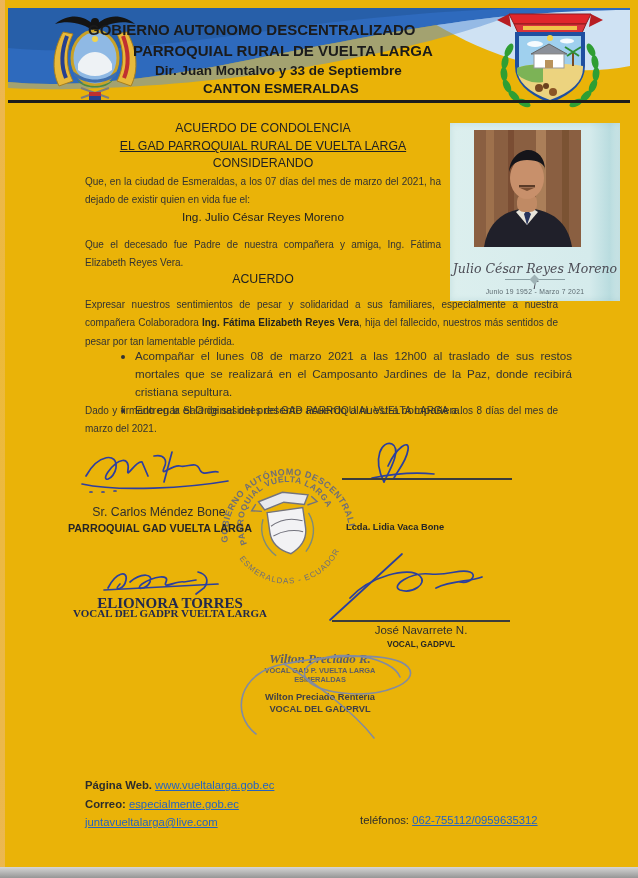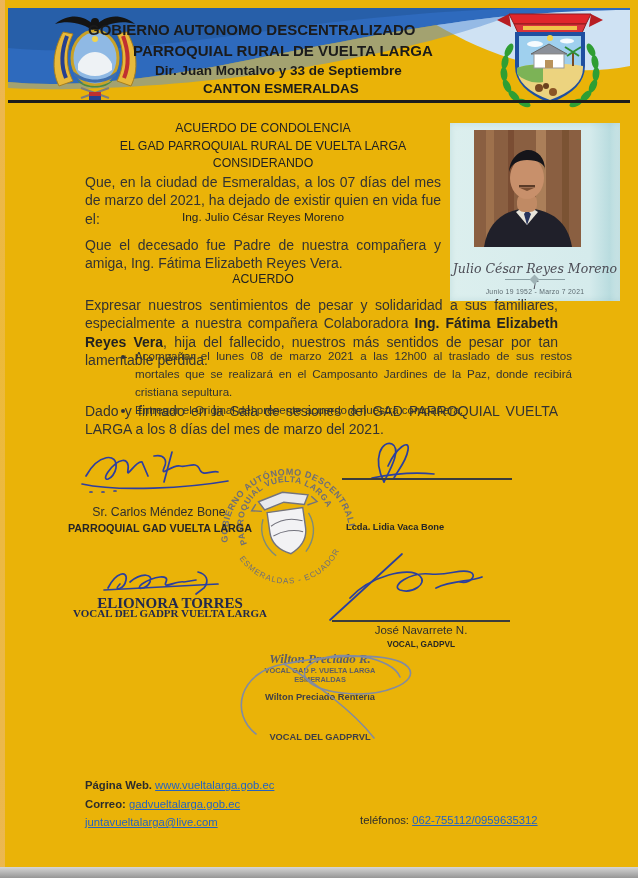--- a/index.html
+++ b/index.html
@@ -3,21 +3,21 @@
 <meta charset="utf-8">
 <style>
   html,body{margin:0;padding:0;background:#e8e8e8;}
   .page{position:relative;width:638px;height:878px;background:#eab308;overflow:hidden;
         font-family:"Liberation Sans",sans-serif;color:#2e2e2e;}
   .abs{position:absolute;}
   
   .hdr-line{font-weight:bold;color:#1b1b1b;white-space:nowrap;}
   .hdr-rule{position:absolute;left:8px;top:100px;width:622px;height:3px;background:#1d1d1d;}
   
-  .para{font-size:14px;line-height:18.4px;text-align:justify;color:#333;}
+  .para{font-size:10px;line-height:18.4px;text-align:justify;color:#333;}
   .h-center{font-weight:normal;text-align:center;color:#222;font-size:12.3px;}
   .sub-center{text-align:center;color:#222;font-size:12.3px;}
   .bold-inline{font-weight:bold;color:#222;}
   ul.doc-bullets{margin:0;padding:0 0 0 32px;}
   ul.doc-bullets li{font-size:11.6px;line-height:17.8px;text-align:justify;color:#333;margin-bottom:1px;}
   
   .memorial{position:absolute;left:450px;top:123px;width:170px;height:178px;
             background:linear-gradient(90deg,#dcefee 0%,#d5ebec 82%,#b9dcdf 94%,#cfe7e8 100%);
             box-shadow:inset 0 0 6px rgba(140,190,195,.35);}
   .memorial .photo{position:absolute;left:24px;top:7px;width:107px;height:117px;}
@@ -109,21 +109,21 @@
     </g>
   </svg>
 
   <div class="abs hdr-line" style="left:88px;top:21px;font-size:15px;">GOBIERNO AUTONOMO DESCENTRALIZADO</div>
   <div class="abs hdr-line" style="left:133px;top:42px;font-size:15px;">PARROQUIAL RURAL DE VUELTA LARGA</div>
   <div class="abs hdr-line" style="left:155px;top:63px;font-size:13.5px;">Dir. Juan Montalvo y 33 de Septiembre</div>
   <div class="abs hdr-line" style="left:203px;top:81px;font-size:13.5px;">CANTON ESMERALDAS</div>
   <div class="hdr-rule"></div>
 
   <div class="abs h-center" style="left:85px;top:121px;width:356px;">ACUERDO DE CONDOLENCIA</div>
-  <div class="abs sub-center" style="left:85px;top:139px;width:356px;">EL GAD PARROQUIAL RURAL DE VUELTA LARGA</div>
+  <div class="abs sub-center" style="left:85px;top:139px;width:356px;text-decoration:underline;">EL GAD PARROQUIAL RURAL DE VUELTA LARGA</div>
   <div class="abs h-center" style="left:85px;top:156px;width:356px;">CONSIDERANDO</div>
 
   <div class="abs para" style="left:85px;top:173px;width:356px;">Que, en la ciudad de Esmeraldas, a los 07 días del mes de marzo del 2021, ha dejado de existir quien en vida fue el:</div>
 
   <div class="abs h-center" style="left:85px;top:210px;width:356px;font-size:11.8px;">Ing. Julio César Reyes Moreno</div>
 
   <div class="abs para" style="left:85px;top:236px;width:356px;">Que el decesado fue Padre de nuestra compañera y amiga, Ing. Fátima Elizabeth Reyes Vera.</div>
 
   <div class="abs h-center" style="left:85px;top:272px;width:356px;">ACUERDO</div>
 
@@ -230,36 +230,36 @@
   </svg>
   <div class="sig-line" style="left:332px;top:620px;width:178px;"></div>
   <div class="abs sig-name" style="left:332px;top:624px;width:178px;text-align:center;font-size:11.5px;">José Navarrete N.</div>
   <div class="abs sig-title" style="left:332px;top:639px;width:178px;text-align:center;font-size:8.3px;">VOCAL, GADPVL</div>
 
   <div class="abs wilton-gray" style="left:228px;top:651px;width:184px;text-align:center;
         font-family:'Liberation Serif',serif;font-style:italic;font-weight:bold;font-size:13px;">Wilton Preciado R.</div>
   <div class="abs wilton-gray" style="left:228px;top:666px;width:184px;text-align:center;font-size:7.4px;font-weight:bold;">VOCAL GAD P. VUELTA LARGA</div>
   <div class="abs wilton-gray" style="left:228px;top:675px;width:184px;text-align:center;font-size:7.4px;font-weight:bold;">ESMERALDAS</div>
   <div class="abs" style="left:228px;top:692px;width:184px;text-align:center;font-size:9.3px;font-weight:bold;color:#3f3f46;">Wilton Preciado Renteria</div>
-  <div class="abs" style="left:228px;top:704px;width:184px;text-align:center;font-size:9.3px;font-weight:bold;color:#3f3f46;margin-top:28px;">VOCAL DEL GADPRVL</div>
+  <div class="abs" style="left:228px;top:704px;width:184px;text-align:center;font-size:9.3px;font-weight:bold;color:#3f3f46;">VOCAL DEL GADPRVL</div>
   <svg class="abs" style="left:222px;top:642px;" width="222" height="102" viewBox="0 0 222 102">
     <g fill="none" stroke="#828ba2" stroke-width="1.6" stroke-linecap="round">
       <path d="M34,92 C8,72 16,30 62,22 C112,12 172,10 186,25 C199,40 160,56 120,51 C80,46 72,28 96,18 C120,8 170,15 178,35"></path>
       <path d="M62,22 C92,40 132,70 152,96"></path>
     </g>
   </svg>
 
   <div class="abs" style="left:85px;top:776px;">
     <div class="footer-line">
       <span class="footer-label">Página Web.</span>
       <a class="doc-link">www.vueltalarga.gob.ec</a>
     </div>
     <div class="footer-line">
       <span class="footer-label">Correo:</span>
-      <a class="doc-link">gadvueltalarga.gob.ec</a>
+      <a class="doc-link">especialmente.gob.ec</a>
     </div>
     <div class="footer-line">
       <a class="doc-link">juntavueltalarga@live.com</a>
     </div>
   </div>
   <div class="abs footer-line" style="left:360px;top:811px;">
     <span class="footer-label" style="font-weight:normal;">teléfonos:</span>
     <a class="doc-link">062-755112/0959635312</a>
   </div>
 

